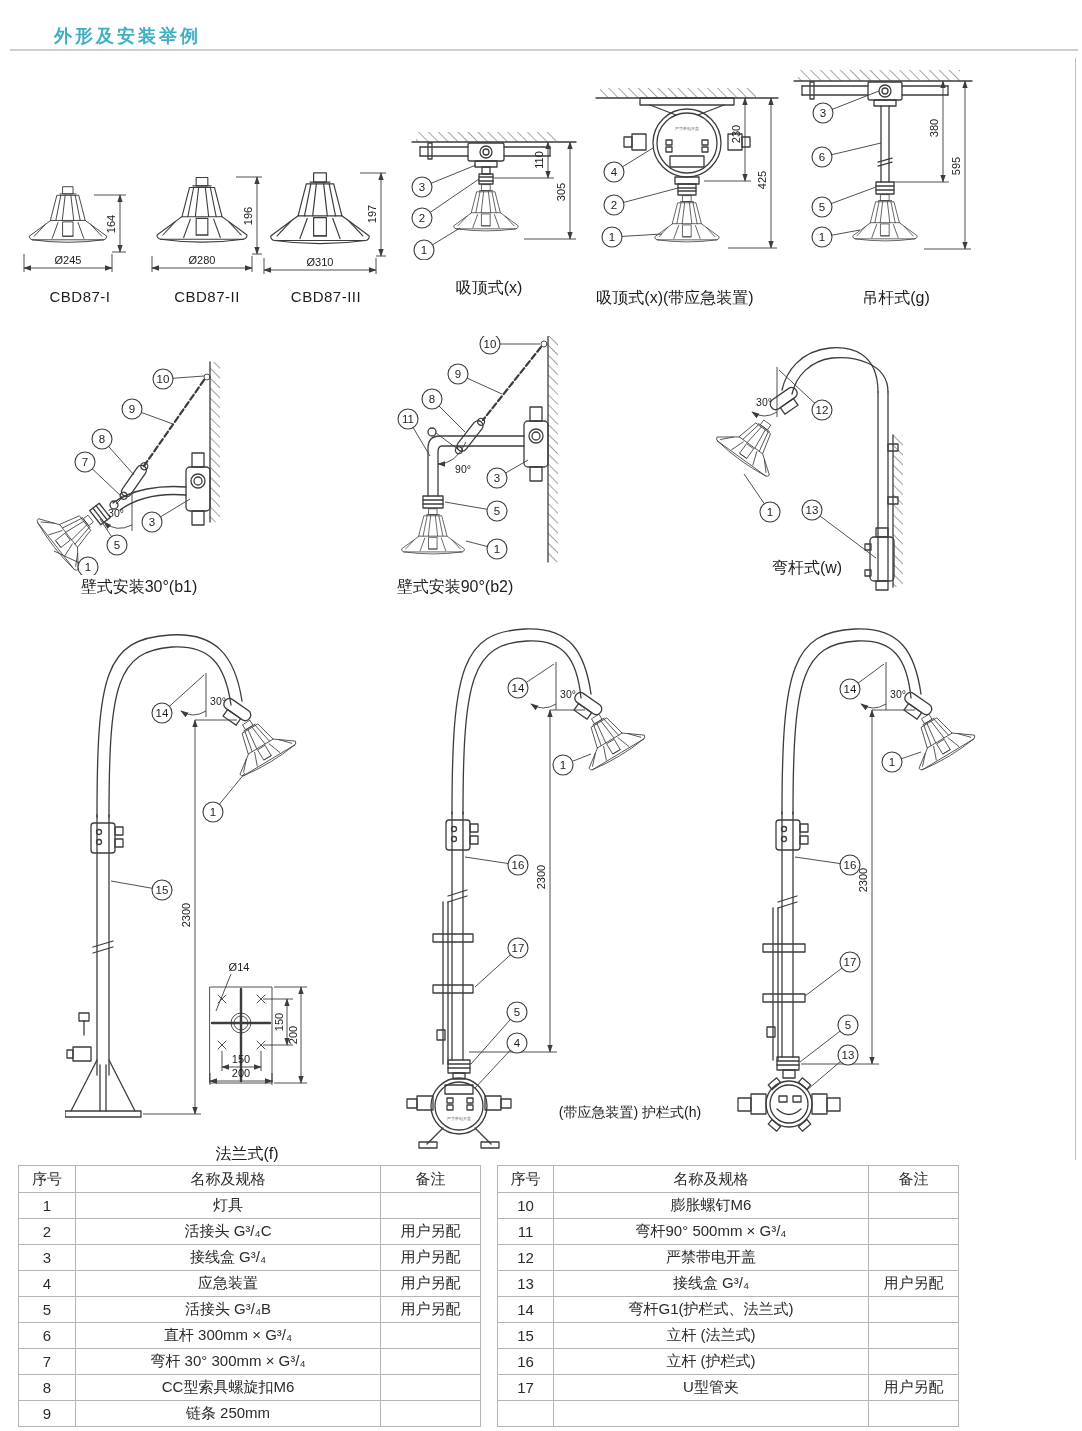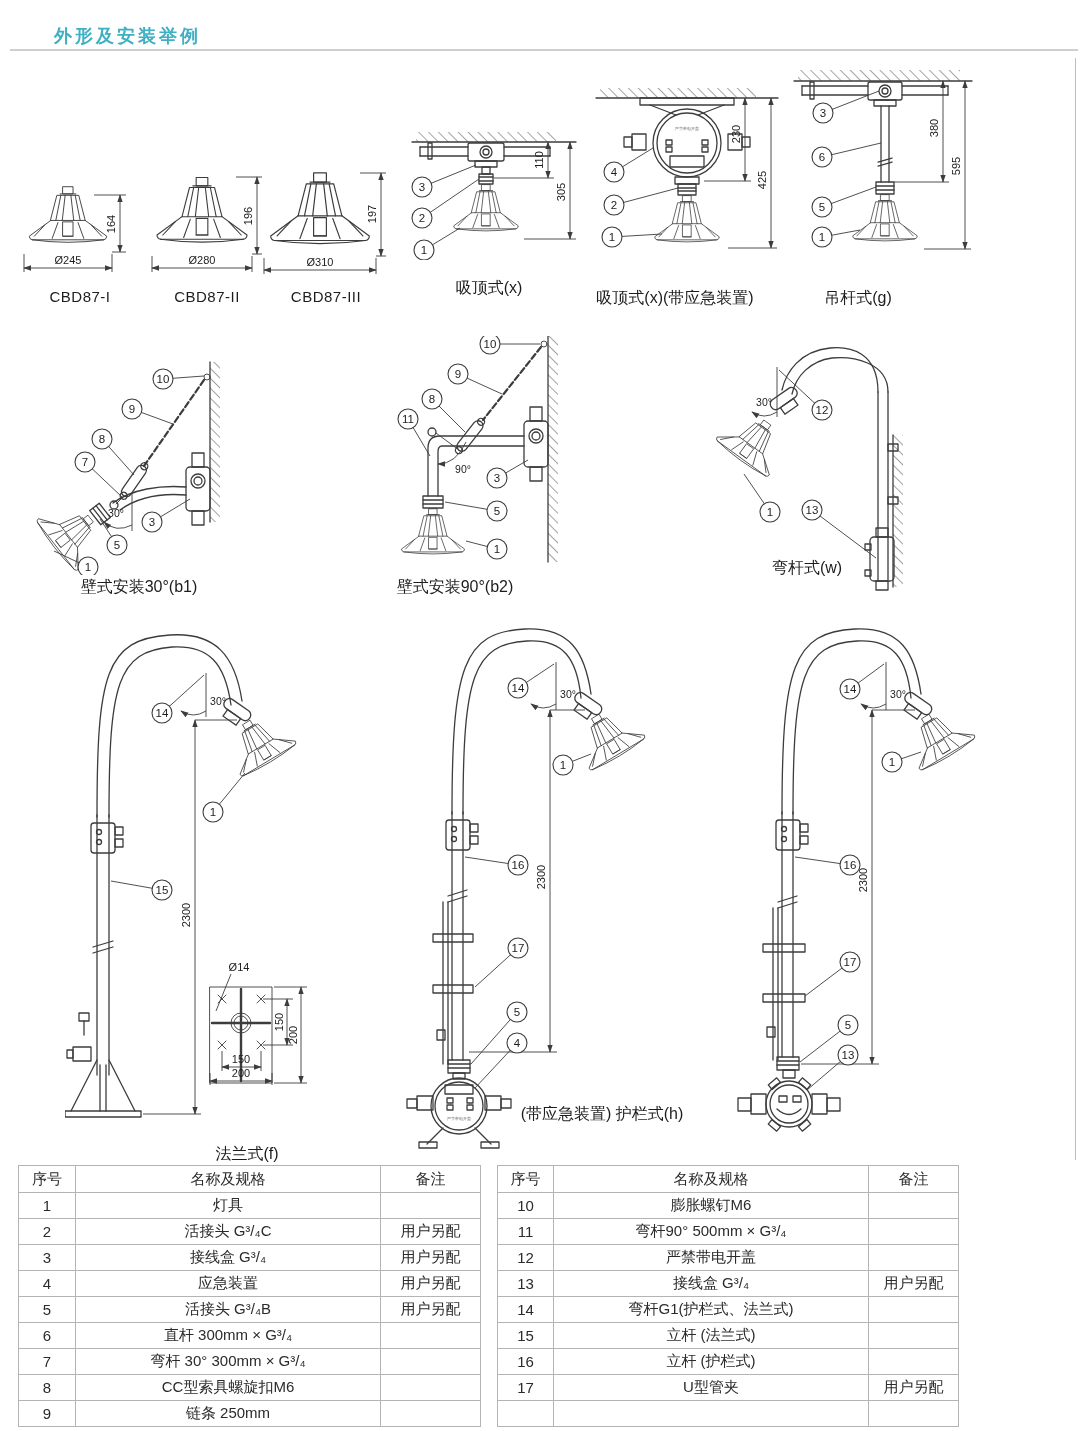--- a/index.html
+++ b/index.html
@@ -282,21 +282,21 @@
     <line class="dimline" x1="104" y1="112" x2="159" y2="112"></line>
     <line class="dimline" x1="153" y1="11" x2="153" y2="112" marker-start="url(#mA)" marker-end="url(#mA)"></line>
     <text class="dt" transform="rotate(-90 148 58)" x="148" y="58" text-anchor="middle">380</text>
   </g>
   <g>
     <line class="dimline" x1="134" y1="179" x2="181" y2="179"></line>
     <line class="dimline" x1="175" y1="11" x2="175" y2="179" marker-start="url(#mA)" marker-end="url(#mA)"></line>
     <text class="dt" transform="rotate(-90 170 96)" x="170" y="96" text-anchor="middle">595</text>
   </g>
 </svg>
-<div class="caption" style="left:768px;top:288px;width:180px">吊杆式(g)</div>
+<div class="caption" style="left:806px;top:288px;width:180px">吊杆式(g)</div>
 
 <svg class="fig" style="left:10px;top:347px" width="232" height="228">
   <g>
     <rect x="200" y="15" width="10" height="160" fill="url(#hatch)" stroke="none"></rect>
     <line class="s" x1="200" y1="15" x2="200" y2="175"></line>
   </g>
   <g class="s thin">
     <circle cx="197" cy="30" r="3"></circle>
     <line x1="194" y1="33" x2="134" y2="119" stroke-dasharray="6 3" stroke-width="2.2"></line>
   </g>
@@ -693,21 +693,21 @@
     <line class="leader" x1="122" y1="400" x2="76" y2="452"></line>
     <circle class="co" cx="122" cy="400" r="10"></circle>
     <text class="ct" x="122" y="404" text-anchor="middle">5</text>
   </g>
   <g>
     <line class="leader" x1="122" y1="431" x2="80" y2="476"></line>
     <circle class="co" cx="122" cy="431" r="10"></circle>
     <text class="ct" x="122" y="435" text-anchor="middle">4</text>
   </g>
 </svg>
-<div class="caption" style="left:482px;top:1104px;width:240px;font-size:16px">(带应急装置) 护栏式(h)</div>
+<div class="caption" style="left:510px;top:1104px;width:240px;font-size:14px">(带应急装置) 护栏式(h)</div>
 
 <svg class="fig" style="left:725px;top:612px" width="345" height="548">
   <g class="s">
     <path d="M57 202 C57 55 68 20 130 17 C175 15 190 40 196 82"></path>
     <path d="M68 202 C68 65 78 32 132 29 C168 27 182 46 186 86"></path>
     <line x1="57" y1="200" x2="57" y2="445"></line>
     <line x1="68" y1="200" x2="68" y2="445"></line>
     <line x1="53" y1="290" x2="72" y2="284"></line>
       <line x1="53" y1="296" x2="72" y2="290"></line>
     <line x1="48" y1="296" x2="48" y2="448"></line>

